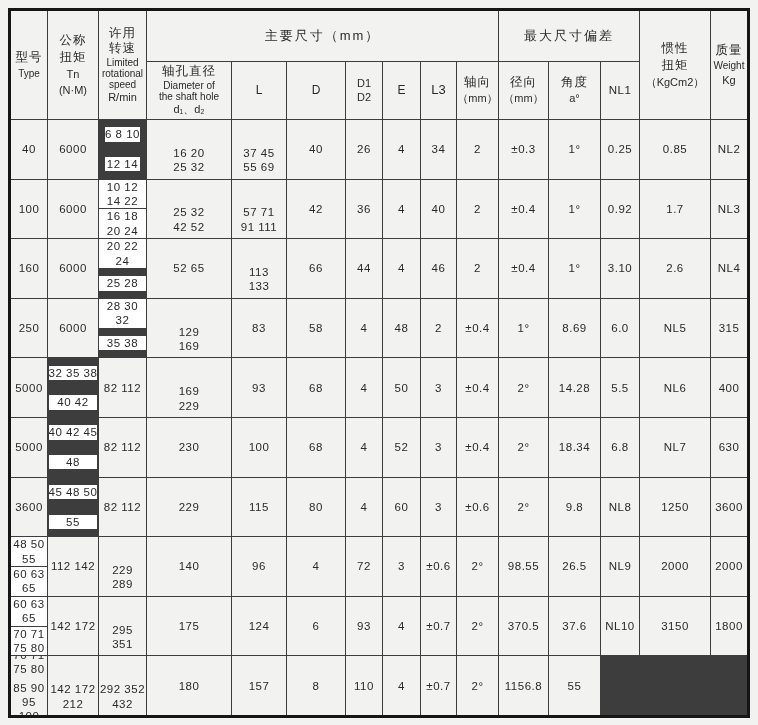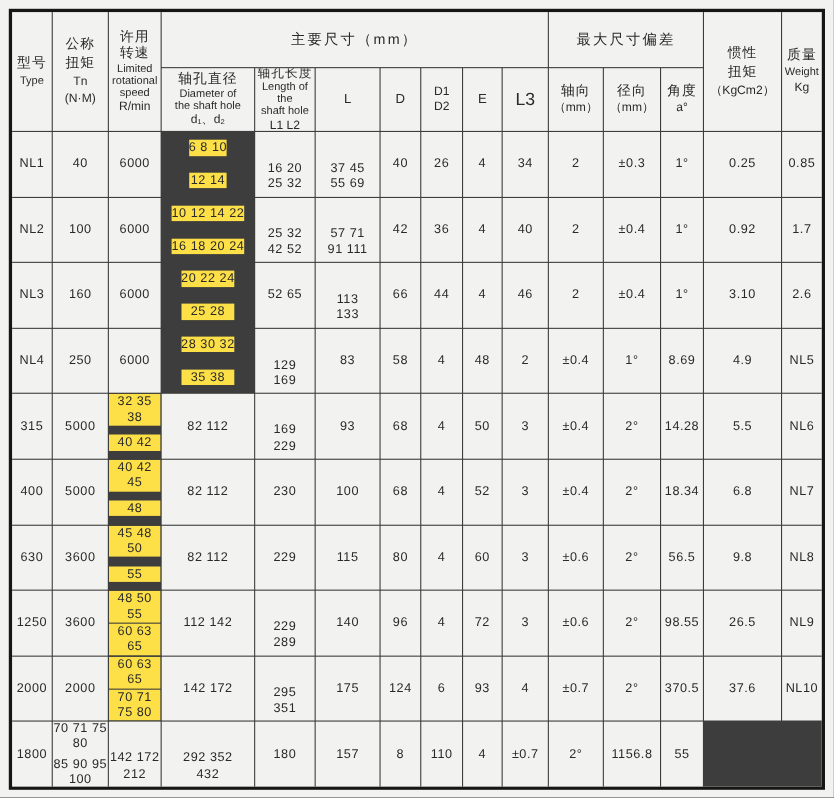--- a/index.html
+++ b/index.html
@@ -49,21 +49,21 @@
   
   .body { font-size: 11.5px; letter-spacing: 0.5px; }
   .split {
     padding: 0;
     display: grid;
     grid-template-rows: 1fr 1fr;
     gap: 1px;
     background: #3d3d3d;
   }
   .split .sub {
-    background: #fde047;
+    background: #ffffff;
     display: flex;
     align-items: center;
     justify-content: center;
   }
   .stack { gap: 4px; }
   .twoval { justify-content: flex-end; padding: 4px 0; }
   .gap2 { row-gap: 2px; }
 </style>
 </head>
 <body>
@@ -107,40 +107,34 @@
       <span class="hdr-sym">Kg</span>
     </div>
 
     <div class="cell">
       <span class="hdr-zh">轴孔直径</span>
       <span class="hdr-en">Diameter of</span>
       <span class="hdr-en">the shaft hole</span>
       <span class="hdr-sym">d₁、d₂</span>
     </div>
     <div class="cell">
-      <span class="hdr-zh" style="font-size:11.5px">轴孔长度</span>
-      <span class="hdr-en-sm">Length of the</span>
-      <span class="hdr-en-sm">shaft hole</span>
-      <span class="hdr-sym">L1  L2</span>
-    </div>
-    <div class="cell">
       <span class="hdr-sym" style="font-size:12px">L</span>
     </div>
     <div class="cell">
       <span class="hdr-sym" style="font-size:12px">D</span>
     </div>
     <div class="cell">
       <span class="hdr-sym">D1</span>
       <span class="hdr-sym">D2</span>
     </div>
     <div class="cell">
       <span class="hdr-sym" style="font-size:12px">E</span>
     </div>
     <div class="cell">
-      <span class="hdr-sym" style="font-size:16px">L3</span>
+      <span class="hdr-sym" style="font-size:13px">L3</span>
     </div>
     <div class="cell gap2">
       <span class="hdr-zh">轴向</span>
       <span class="hdr-sym">（mm）</span>
     </div>
     <div class="cell gap2">
       <span class="hdr-zh">径向</span>
       <span class="hdr-sym">（mm）</span>
     </div>
     <div class="cell gap2">
@@ -231,21 +225,21 @@
         <div class="sub">169</div>
       </div>
       <div class="cell body">83</div>
       <div class="cell body">58</div>
       <div class="cell body">4</div>
       <div class="cell body">48</div>
       <div class="cell body">2</div>
       <div class="cell body">±0.4</div>
       <div class="cell body">1°</div>
       <div class="cell body">8.69</div>
-      <div class="cell body">4.9</div>
+      <div class="cell body">6.0</div>
       <div class="cell body">NL5</div>
       <div class="cell body">315</div>
       <div class="cell body">5000</div>
       <div class="cell body split">
         <div class="sub">32 35 38</div>
         <div class="sub">40 42</div>
       </div>
       <div class="cell body">
         <div class="sub">82 112</div>
       </div>
@@ -297,21 +291,20 @@
       <div class="cell body">
         <div class="sub">229</div>
       </div>
       <div class="cell body">115</div>
       <div class="cell body">80</div>
       <div class="cell body">4</div>
       <div class="cell body">60</div>
       <div class="cell body">3</div>
       <div class="cell body">±0.6</div>
       <div class="cell body">2°</div>
-      <div class="cell body">56.5</div>
       <div class="cell body">9.8</div>
       <div class="cell body">NL8</div>
       <div class="cell body">1250</div>
       <div class="cell body">3600</div>
       <div class="cell body split">
         <div class="sub">48 50 55</div>
         <div class="sub">60 63 65</div>
       </div>
       <div class="cell body">
         <div class="sub">112 142</div>
@@ -346,20 +339,21 @@
       <div class="cell body">175</div>
       <div class="cell body">124</div>
       <div class="cell body">6</div>
       <div class="cell body">93</div>
       <div class="cell body">4</div>
       <div class="cell body">±0.7</div>
       <div class="cell body">2°</div>
       <div class="cell body">370.5</div>
       <div class="cell body">37.6</div>
       <div class="cell body">NL10</div>
+      <div class="cell body">3150</div>
       <div class="cell body">1800</div>
       <div class="cell body stack">
         <div class="sub">70 71 75 80</div>
         <div class="sub">85 90 95 100</div>
       </div>
       <div class="cell body twoval">
         <div class="sub">142 172</div>
         <div class="sub">212</div>
       </div>
       <div class="cell body twoval">

